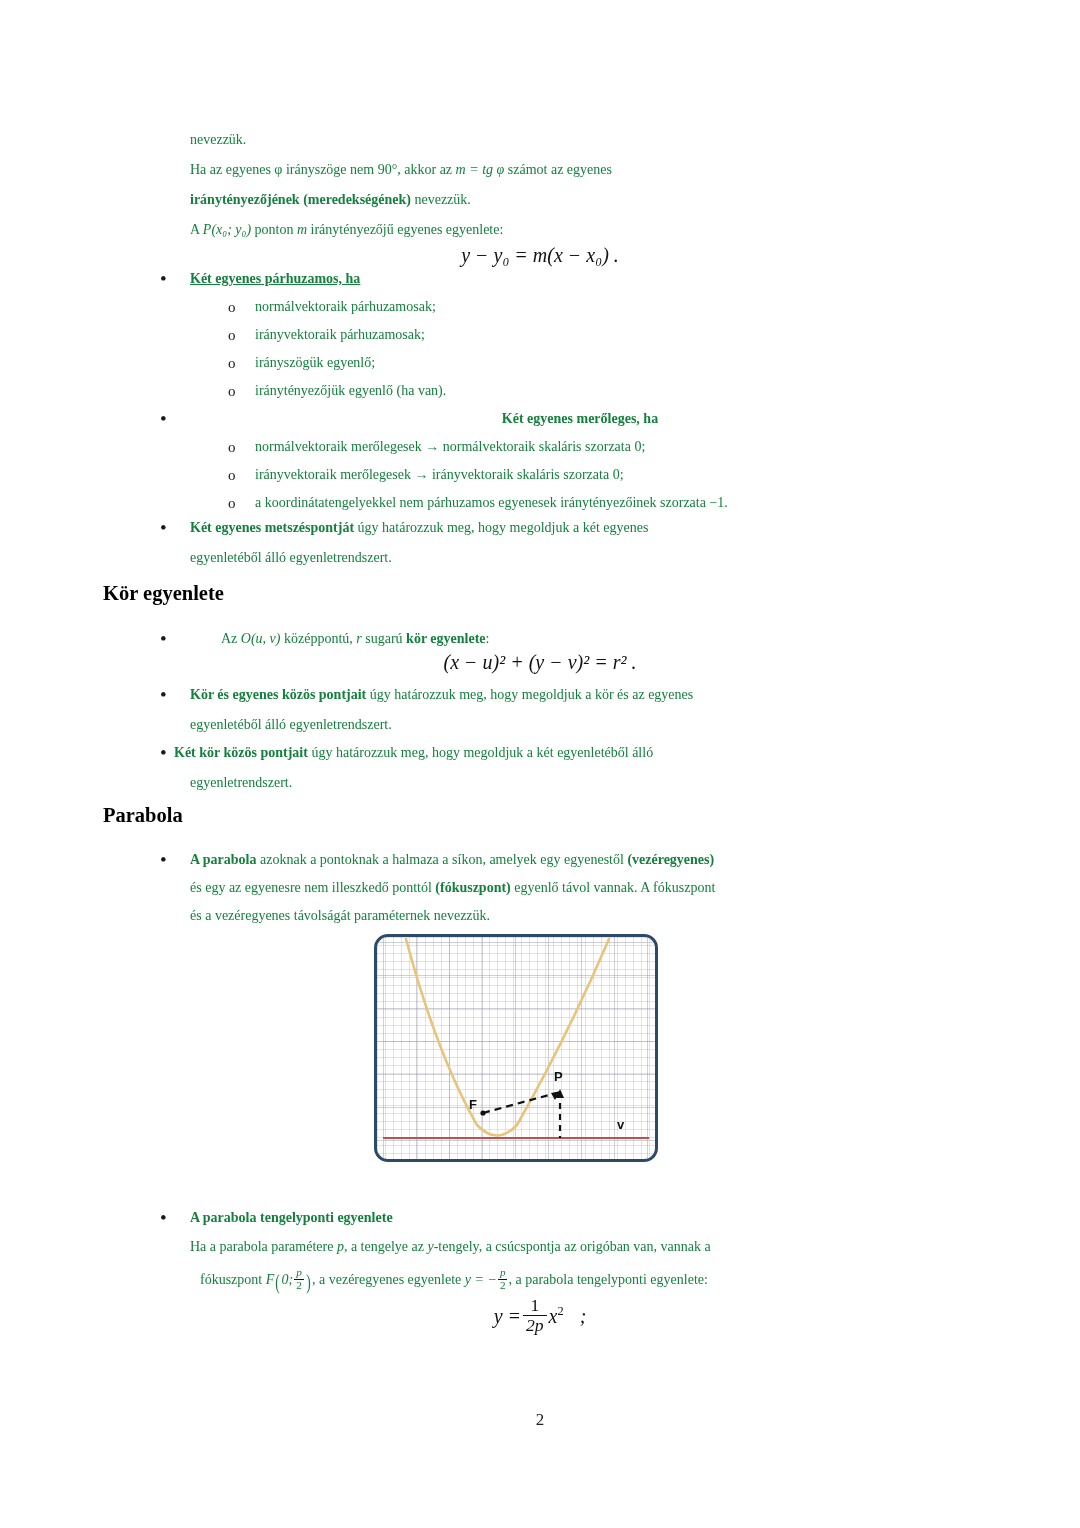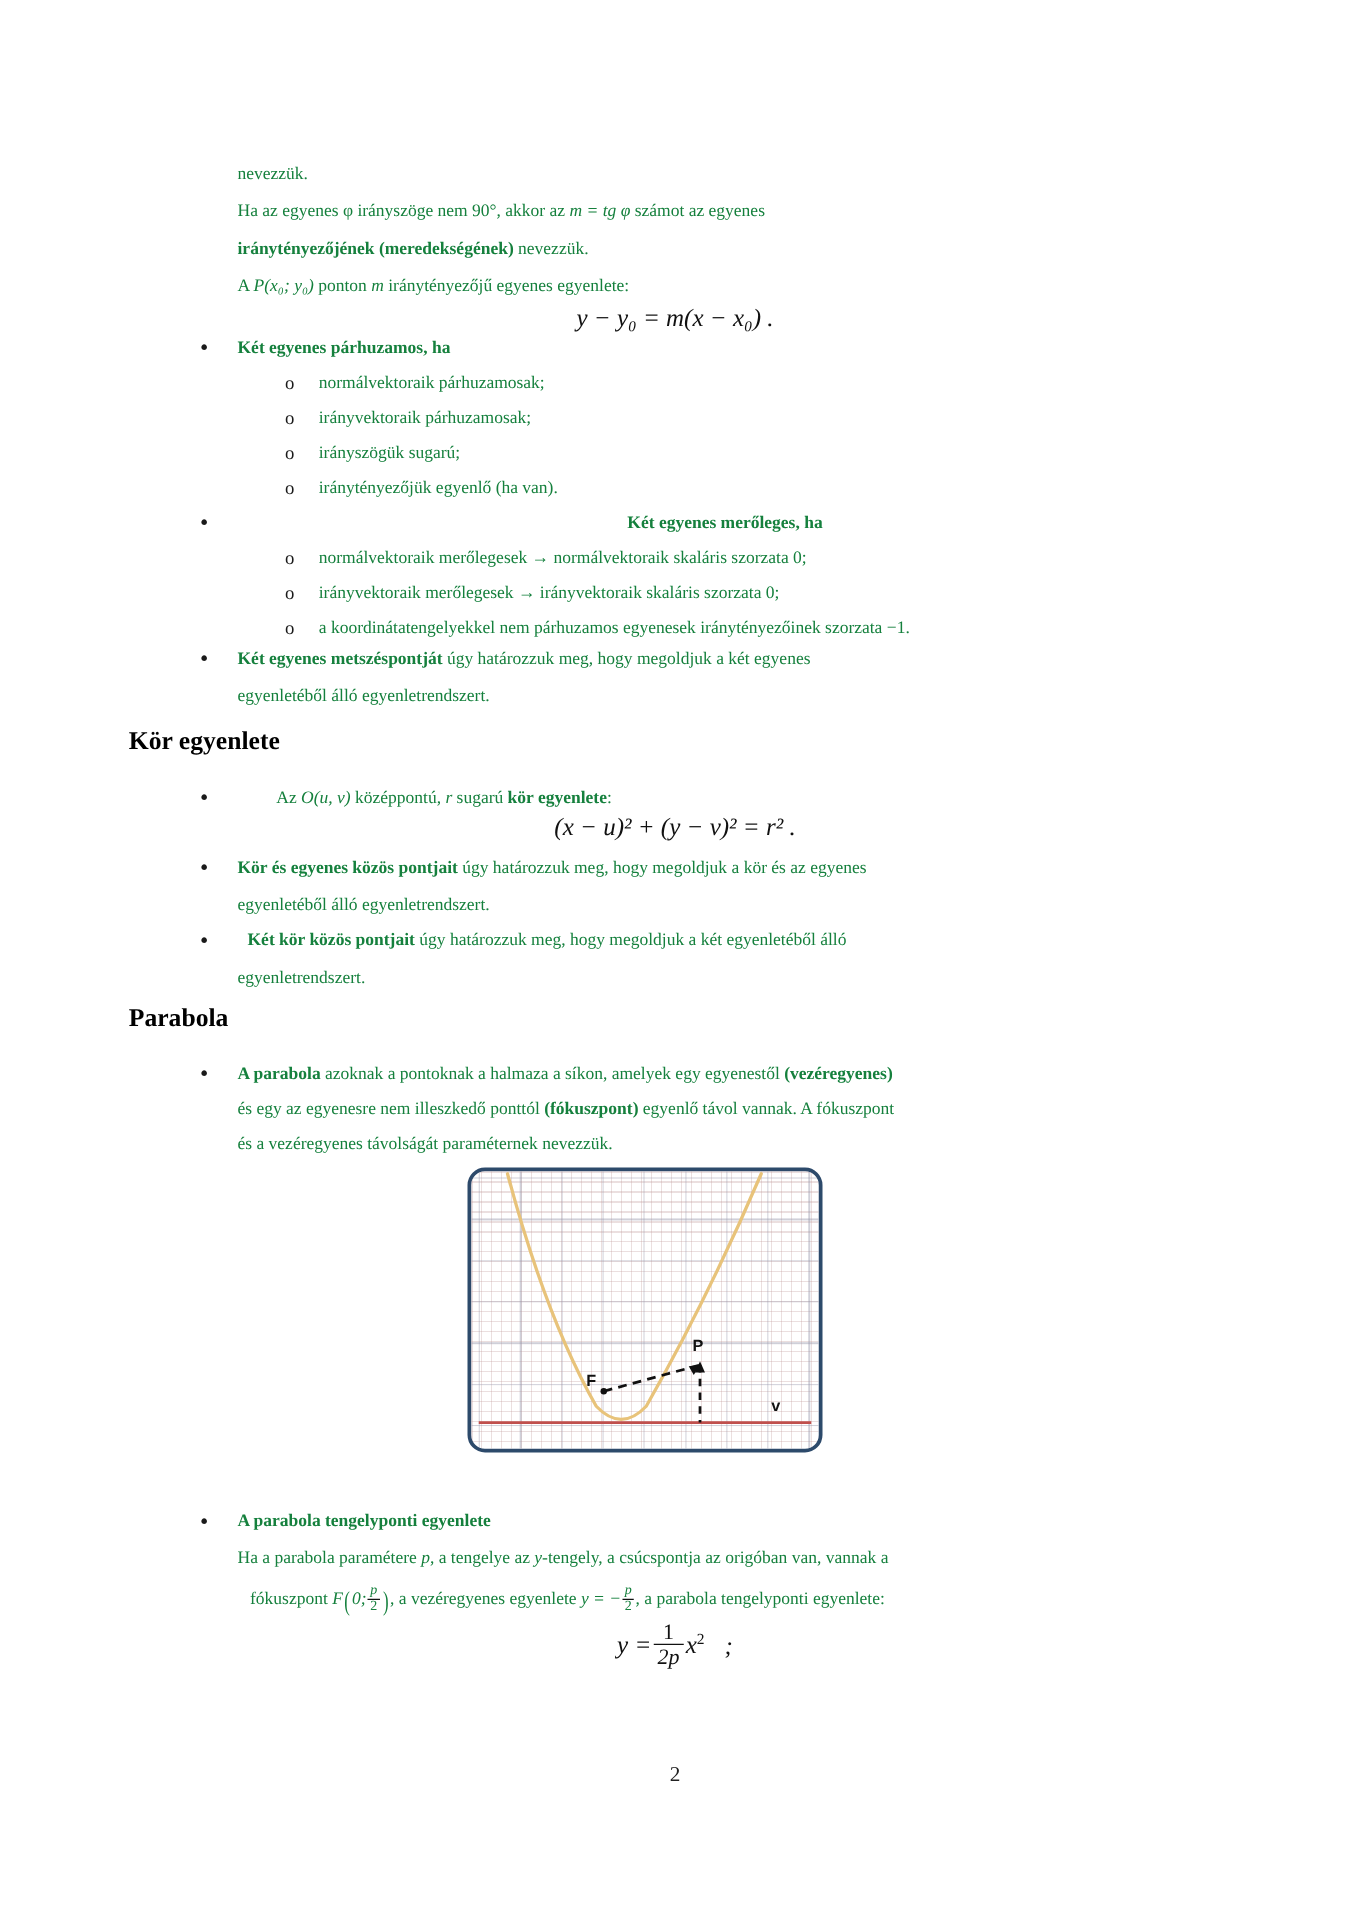--- a/index.html
+++ b/index.html
@@ -155,37 +155,37 @@
 
   <div class="para" style="left:190px;top:215px;width:790px;">
     <span>A </span><span class="mathvar">P(x₀; y₀)</span><span> ponton </span><span class="mathvar">m</span><span> iránytényezőjű egyenes egyenlete:</span>
   </div>
 
   <div class="display-math" style="top:240px;">
     <span>y − y₀ = m(x − x₀) .</span>
   </div>
 
   <div class="bullet-dot" style="left:160px;top:264px;">•</div>
-  <div class="para b" style="left:190px;top:264px;width:780px;">
+  <div class="para b" style="left:190px;top:264px;width:780px;text-decoration:underline;">
     <span>Két egyenes párhuzamos, ha</span>
   </div>
 
   <div class="circle-marker" style="left:228px;top:292px;">o</div>
   <div class="para" style="left:255px;top:292px;width:720px;">
     <span>normálvektoraik párhuzamosak;</span>
   </div>
 
   <div class="circle-marker" style="left:228px;top:320px;">o</div>
   <div class="para" style="left:255px;top:320px;width:720px;">
     <span>irányvektoraik párhuzamosak;</span>
   </div>
 
   <div class="circle-marker" style="left:228px;top:348px;">o</div>
   <div class="para" style="left:255px;top:348px;width:720px;">
-    <span>irányszögük sugarú;</span>
+    <span>irányszögük egyenlő;</span>
   </div>
 
   <div class="circle-marker" style="left:228px;top:376px;">o</div>
   <div class="para" style="left:255px;top:376px;width:720px;">
     <span>iránytényezőjük egyenlő (ha van).</span>
   </div>
 
   <div class="bullet-dot" style="left:160px;top:404px;">•</div>
   <div class="para b" style="left:190px;top:404px;width:780px;text-align:center;">
     <span>Két egyenes merőleges, ha</span>
@@ -229,21 +229,21 @@
 
   <div class="bullet-dot" style="left:160px;top:680px;">•</div>
   <div class="para just" style="left:190px;top:680px;width:768px;">
     <span class="b">Kör és egyenes közös pontjait</span><span> úgy határozzuk meg, hogy megoldjuk a kör és az egyenes</span>
   </div>
   <div class="para" style="left:190px;top:710px;width:768px;">
     <span>egyenletéből álló egyenletrendszert.</span>
   </div>
 
   <div class="bullet-dot" style="left:160px;top:738px;">•</div>
-  <div class="para just" style="left:198px;top:738px;width:768px;">
+  <div class="para just" style="left:174px;top:738px;width:768px;">
     <span class="b">Két kör közös pontjait</span><span> úgy határozzuk meg, hogy megoldjuk a két egyenletéből álló</span>
   </div>
   <div class="para" style="left:190px;top:768px;width:768px;">
     <span>egyenletrendszert.</span>
   </div>
 
   <div class="heading" style="top:800px;">
     <span>Parabola</span>
   </div>
 

